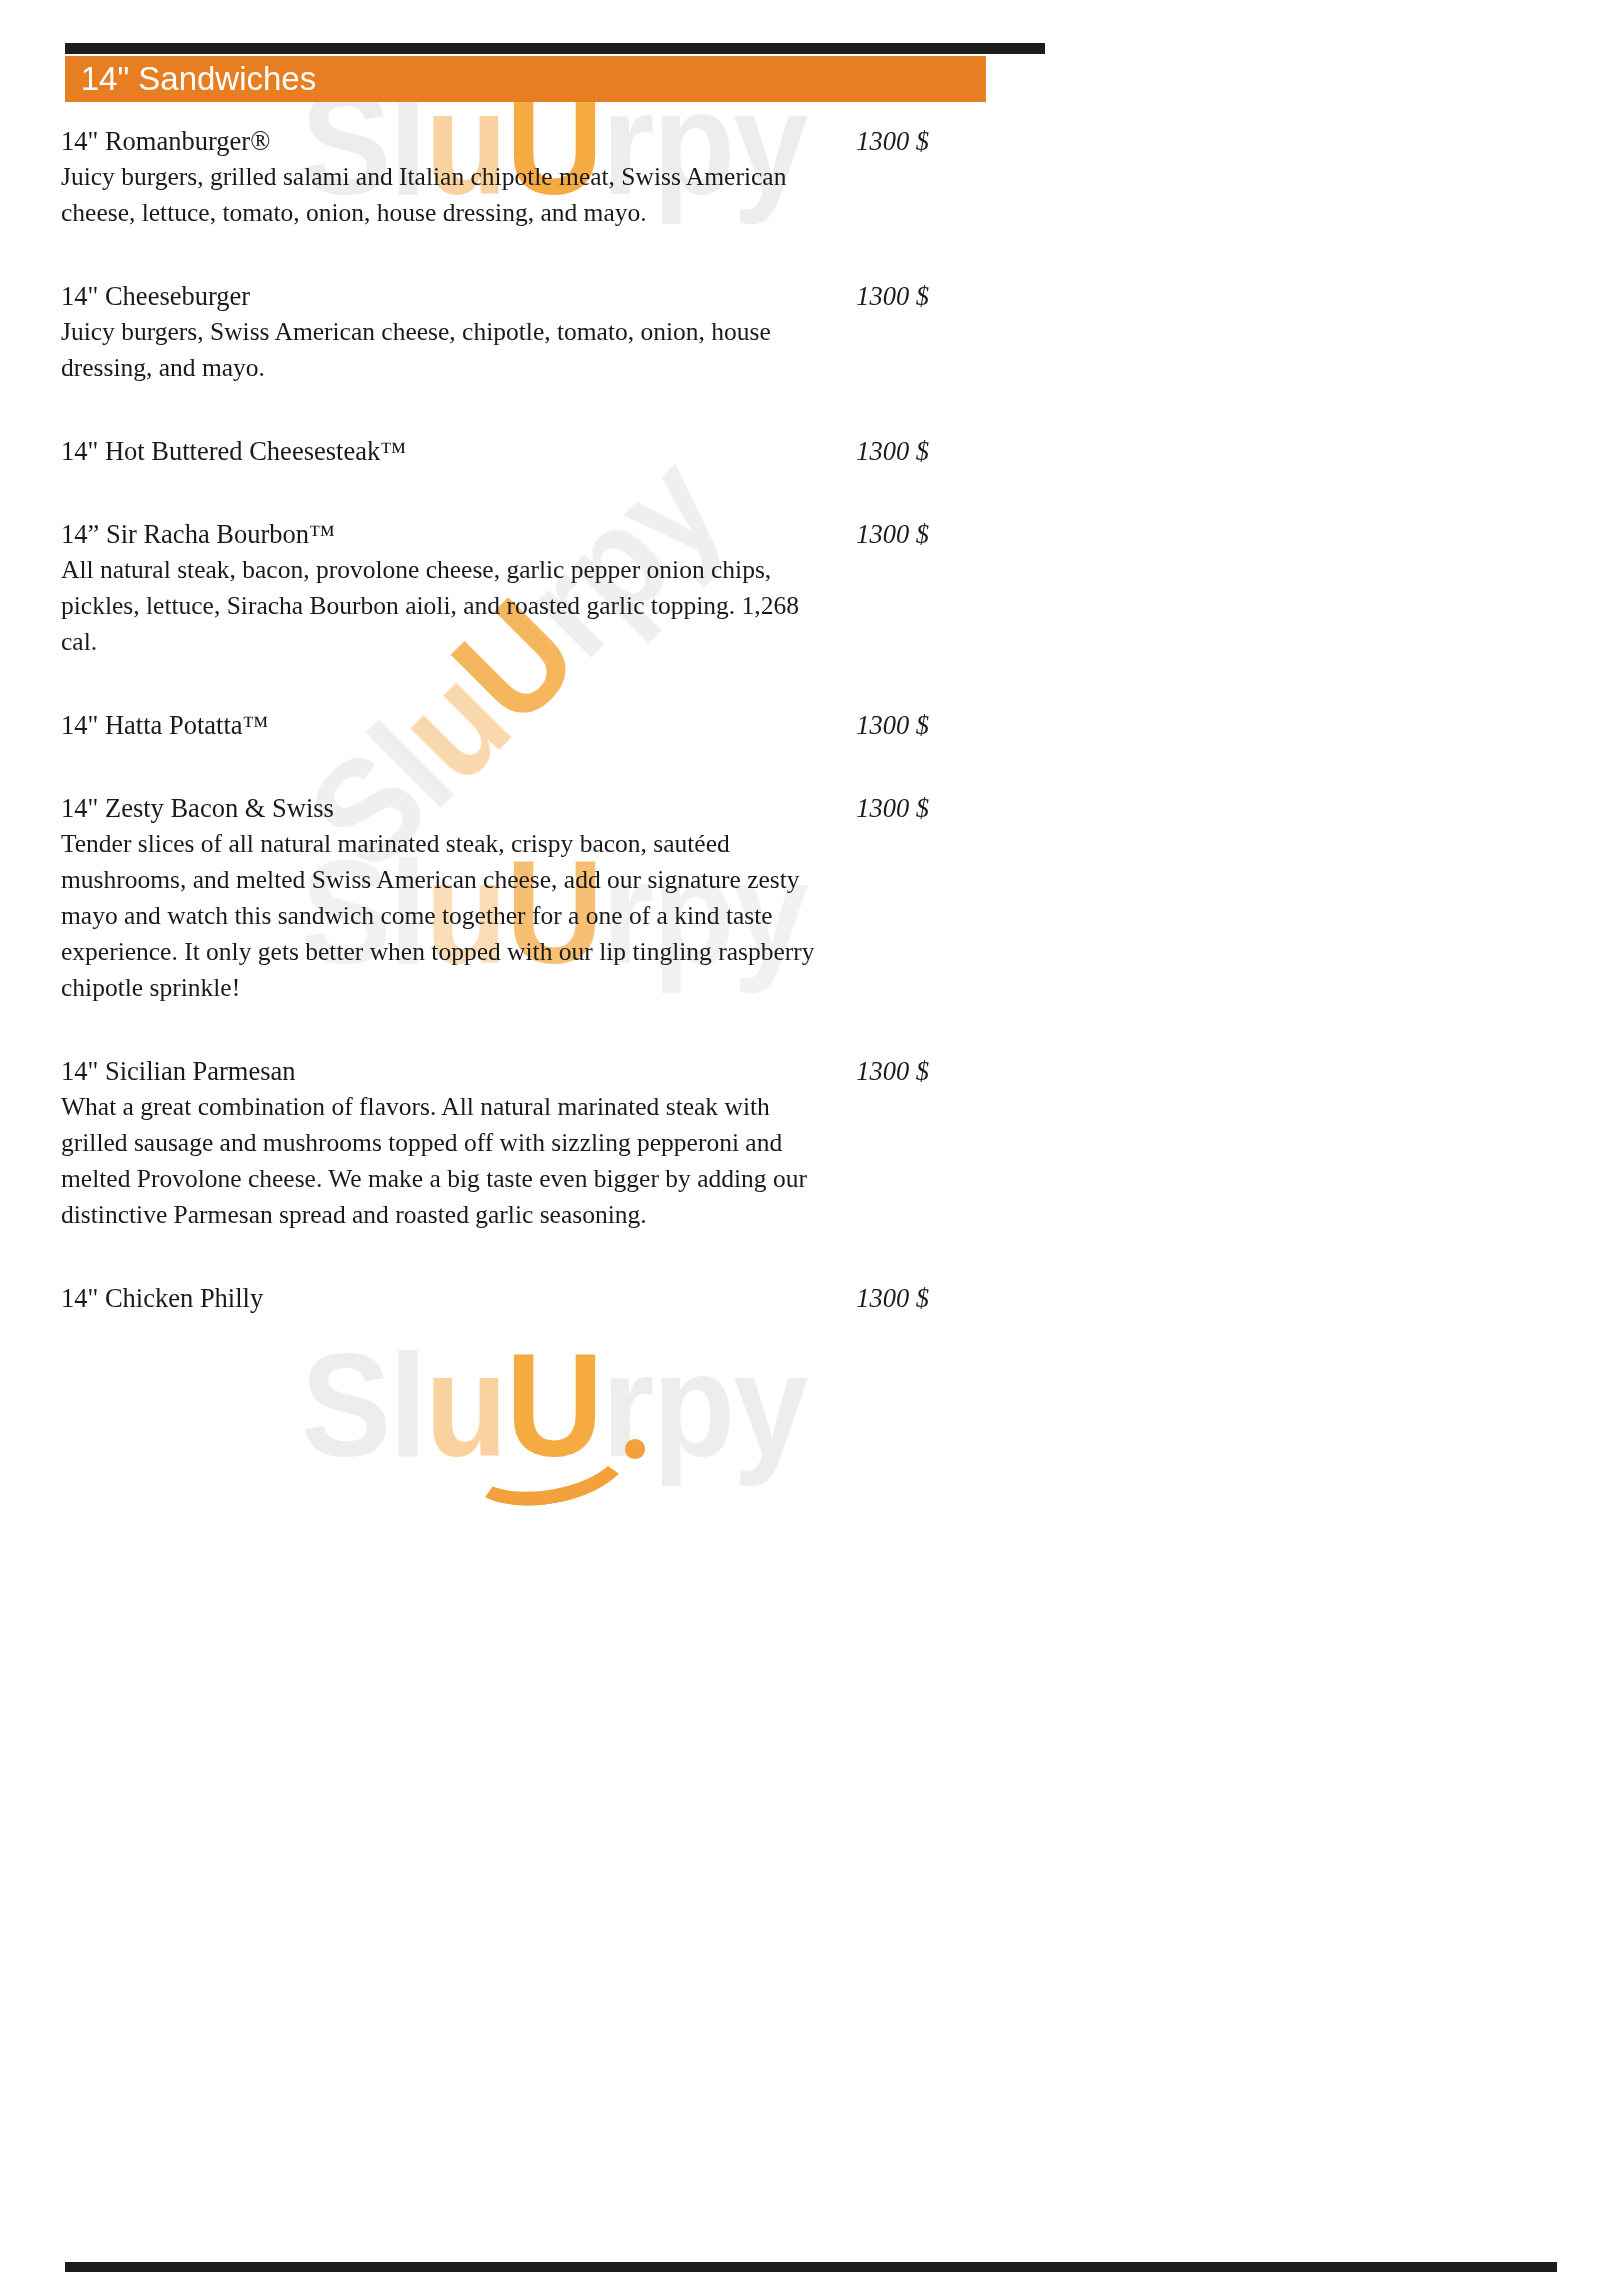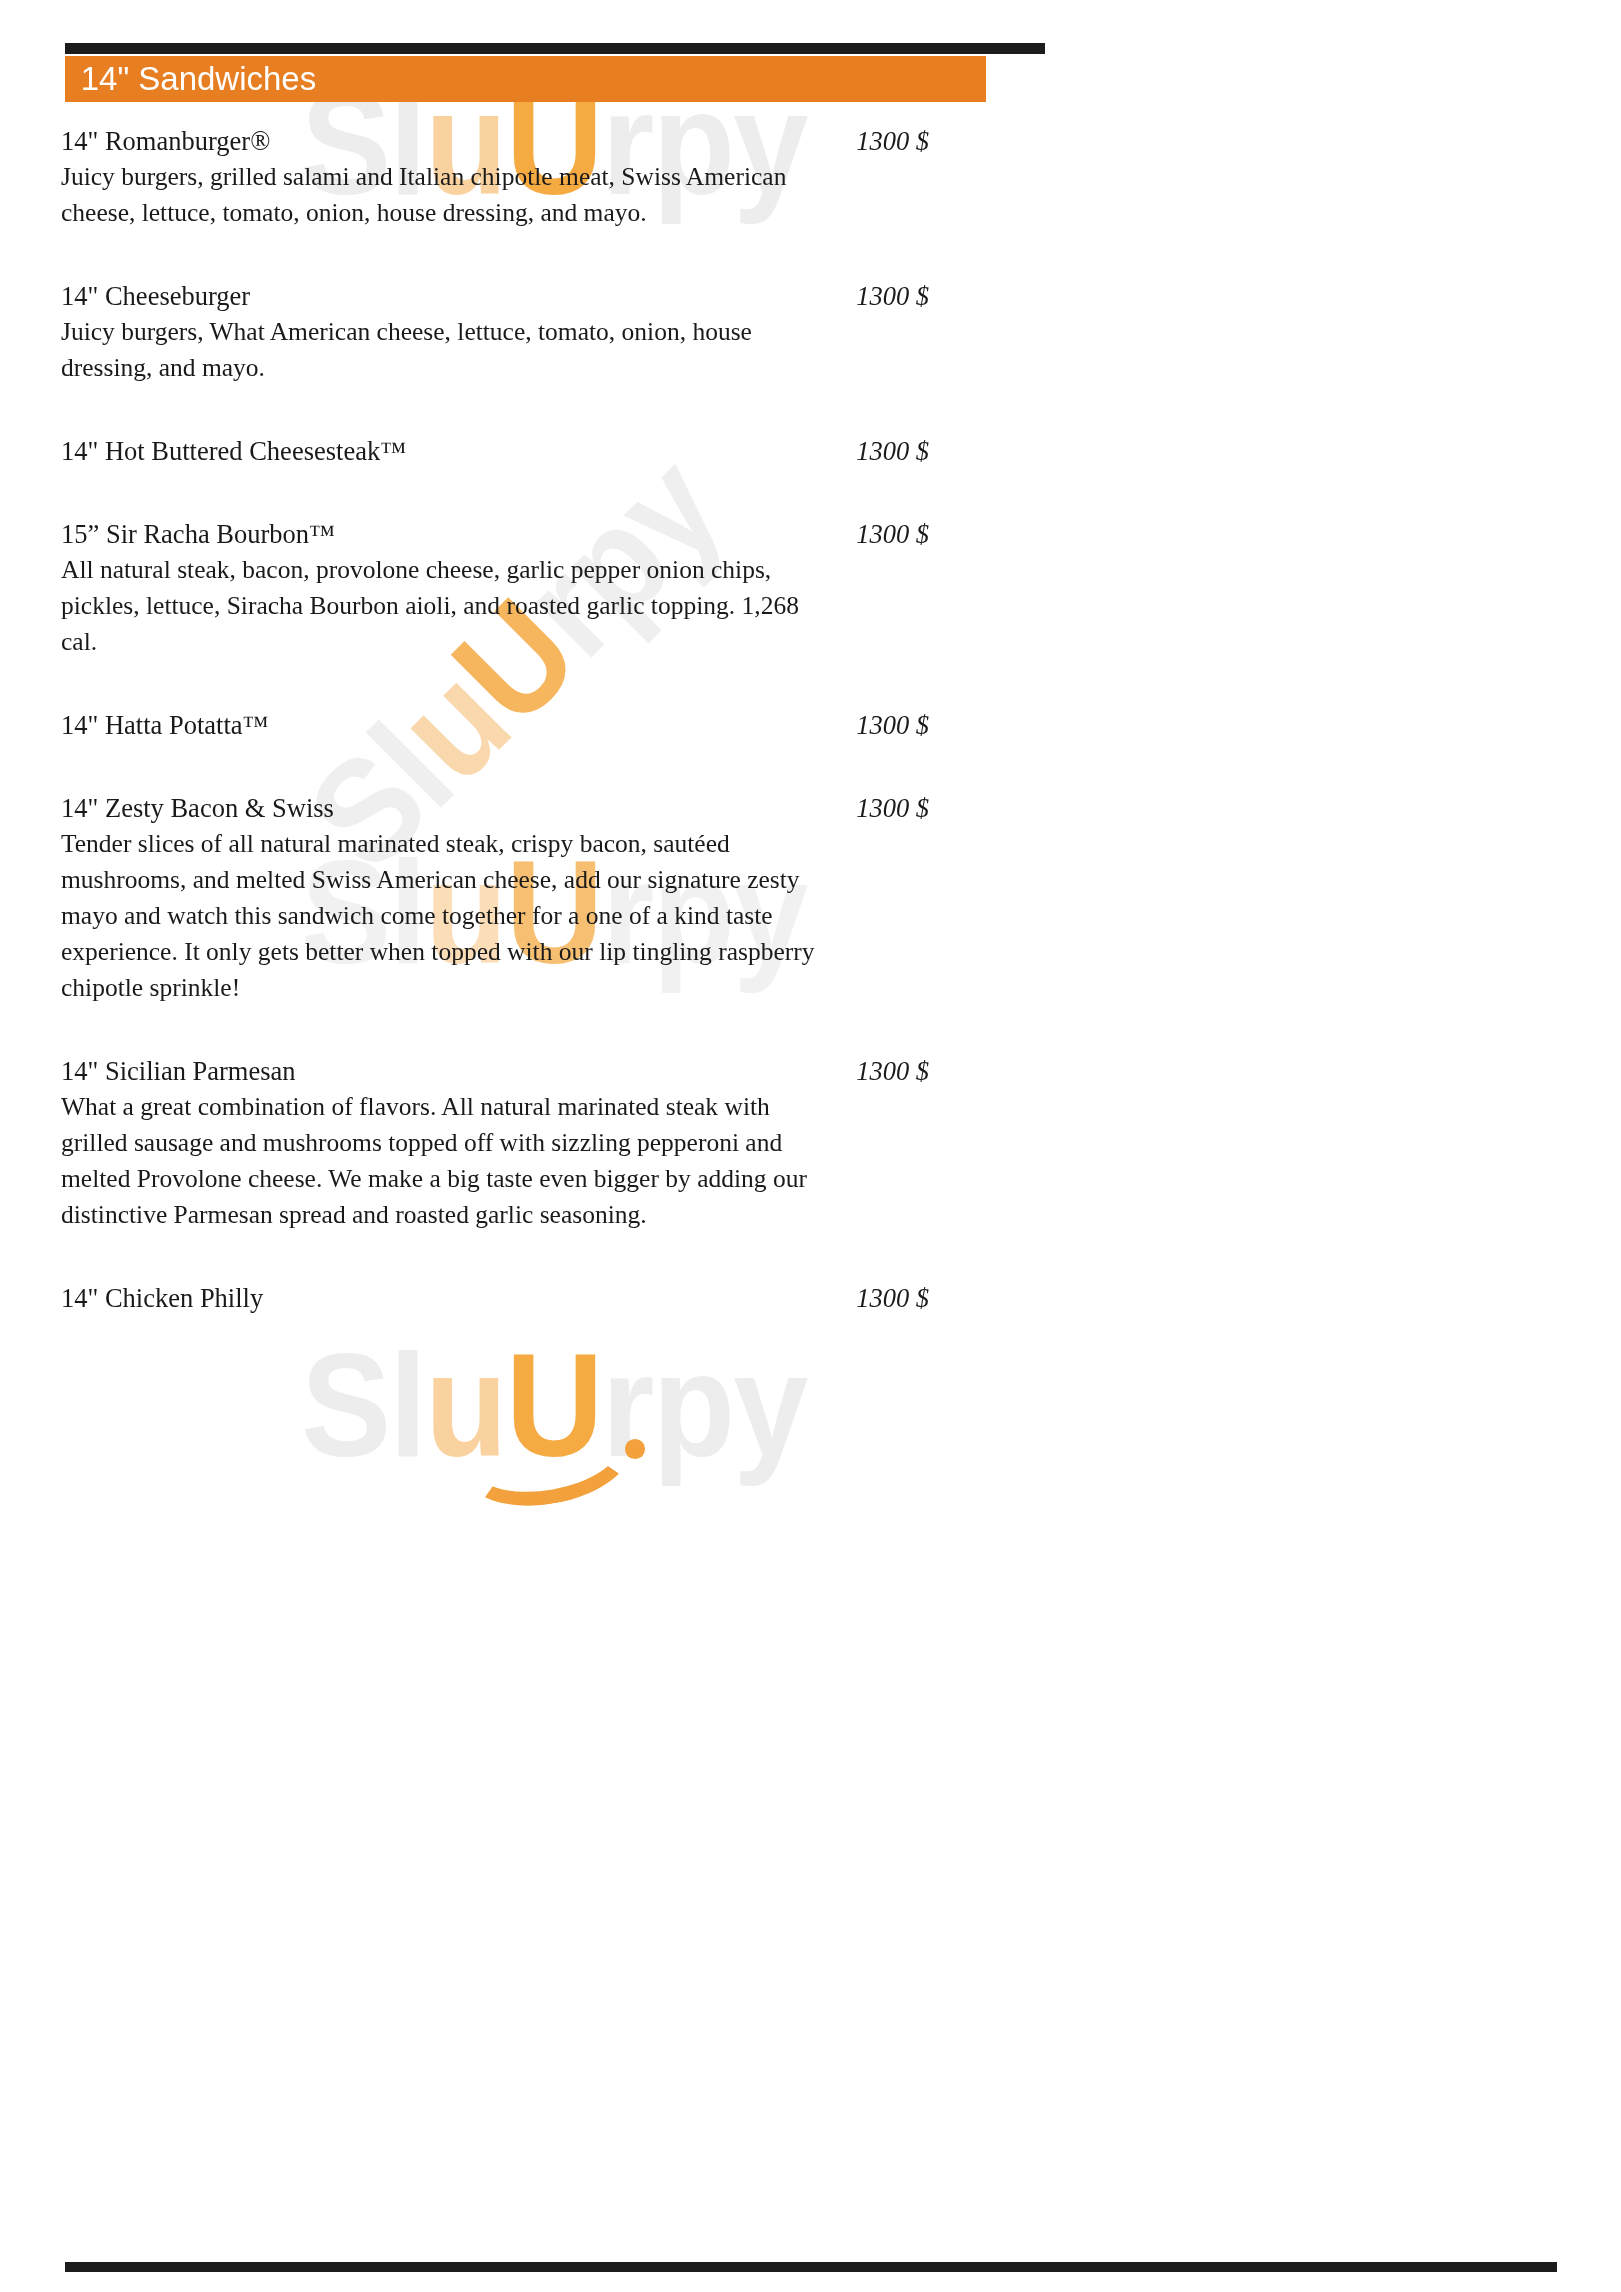--- a/index.html
+++ b/index.html
@@ -120,33 +120,33 @@
       <span class="item-price">1300 $</span>
     </div>
     <div class="item-desc">Juicy burgers, grilled salami and Italian chipotle meat, Swiss American cheese, lettuce, tomato, onion, house dressing, and mayo.</div>
   </div>
 
   <div class="menu-item">
     <div class="item-row">
       <span class="item-name">14" Cheeseburger</span>
       <span class="item-price">1300 $</span>
     </div>
-    <div class="item-desc">Juicy burgers, What American cheese, lettuce, tomato, onion, house dressing, and mayo.</div>
+    <div class="item-desc">Juicy burgers, Swiss American cheese, chipotle, tomato, onion, house dressing, and mayo.</div>
   </div>
 
   <div class="menu-item">
     <div class="item-row">
       <span class="item-name">14" Hot Buttered Cheesesteak™</span>
       <span class="item-price">1300 $</span>
     </div>
   </div>
 
   <div class="menu-item">
     <div class="item-row">
-      <span class="item-name">15” Sir Racha Bourbon™</span>
+      <span class="item-name">14” Sir Racha Bourbon™</span>
       <span class="item-price">1300 $</span>
     </div>
     <div class="item-desc">All natural steak, bacon, provolone cheese, garlic pepper onion chips, pickles, lettuce, Siracha Bourbon aioli, and roasted garlic topping. 1,268 cal.</div>
   </div>
 
   <div class="menu-item">
     <div class="item-row">
       <span class="item-name">14" Hatta Potatta™</span>
       <span class="item-price">1300 $</span>
     </div>

